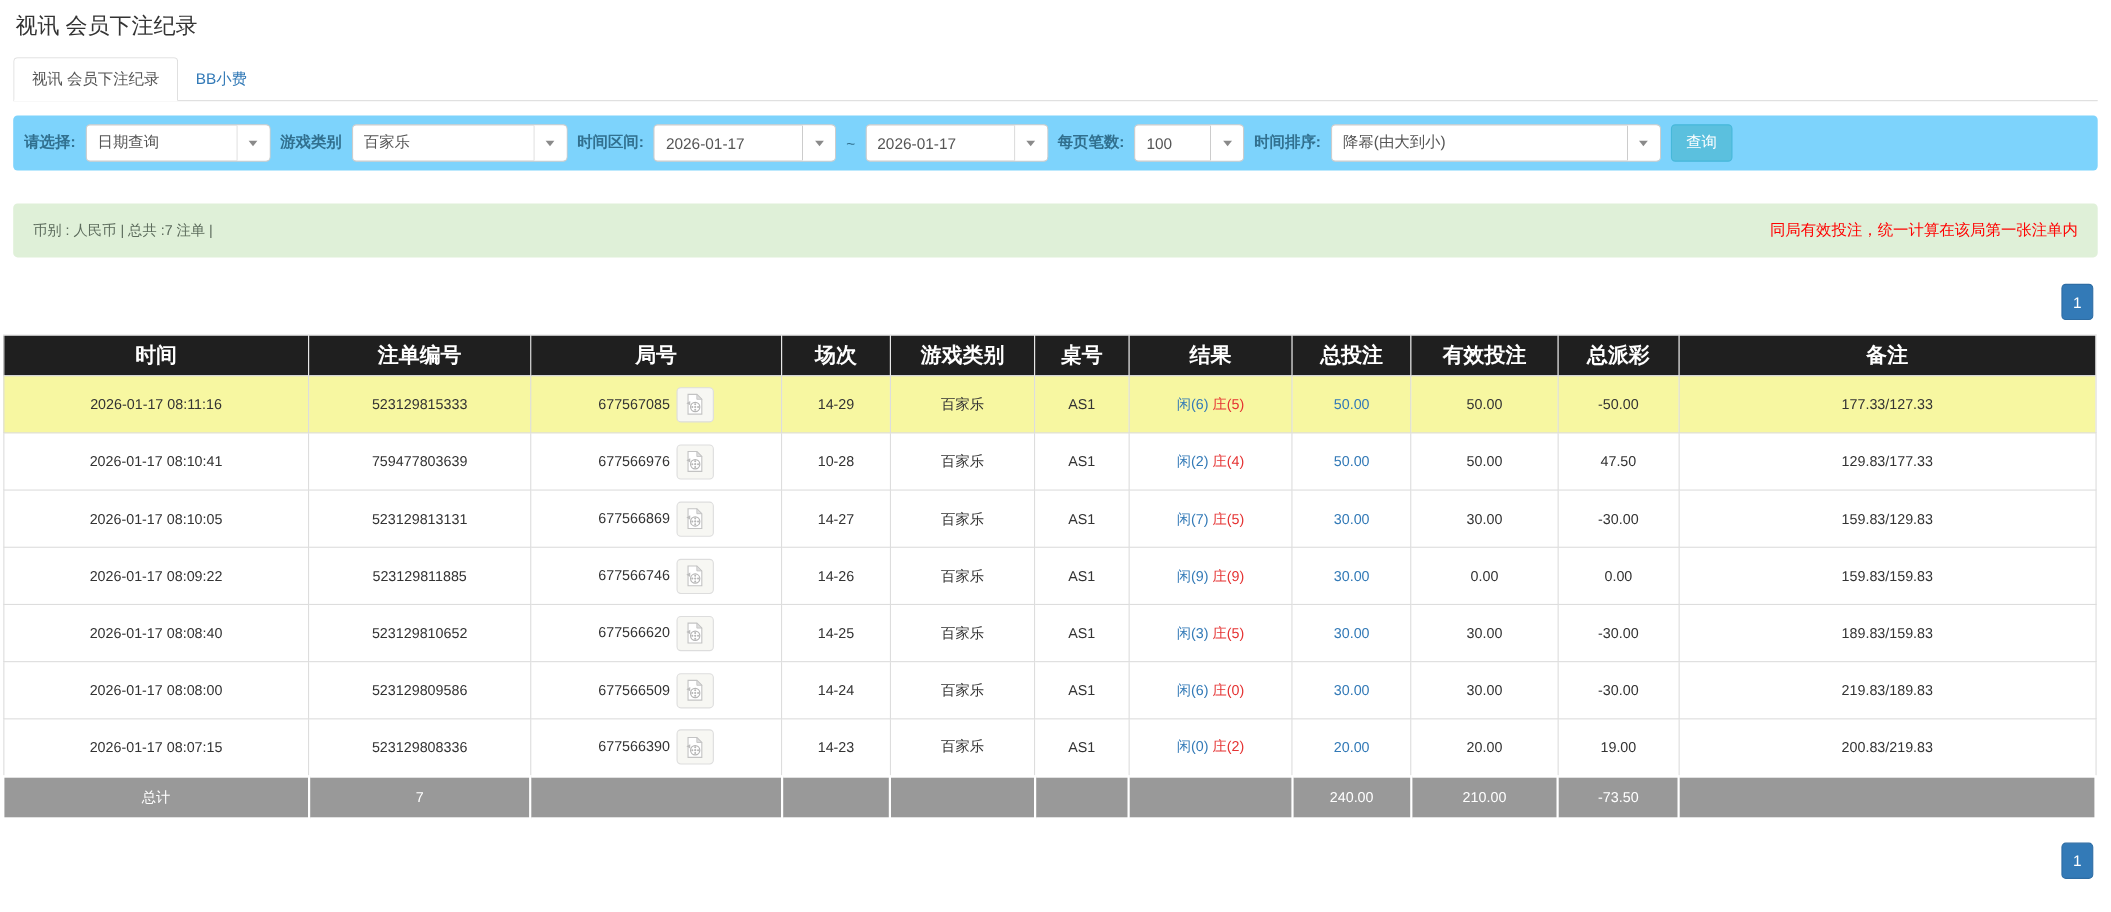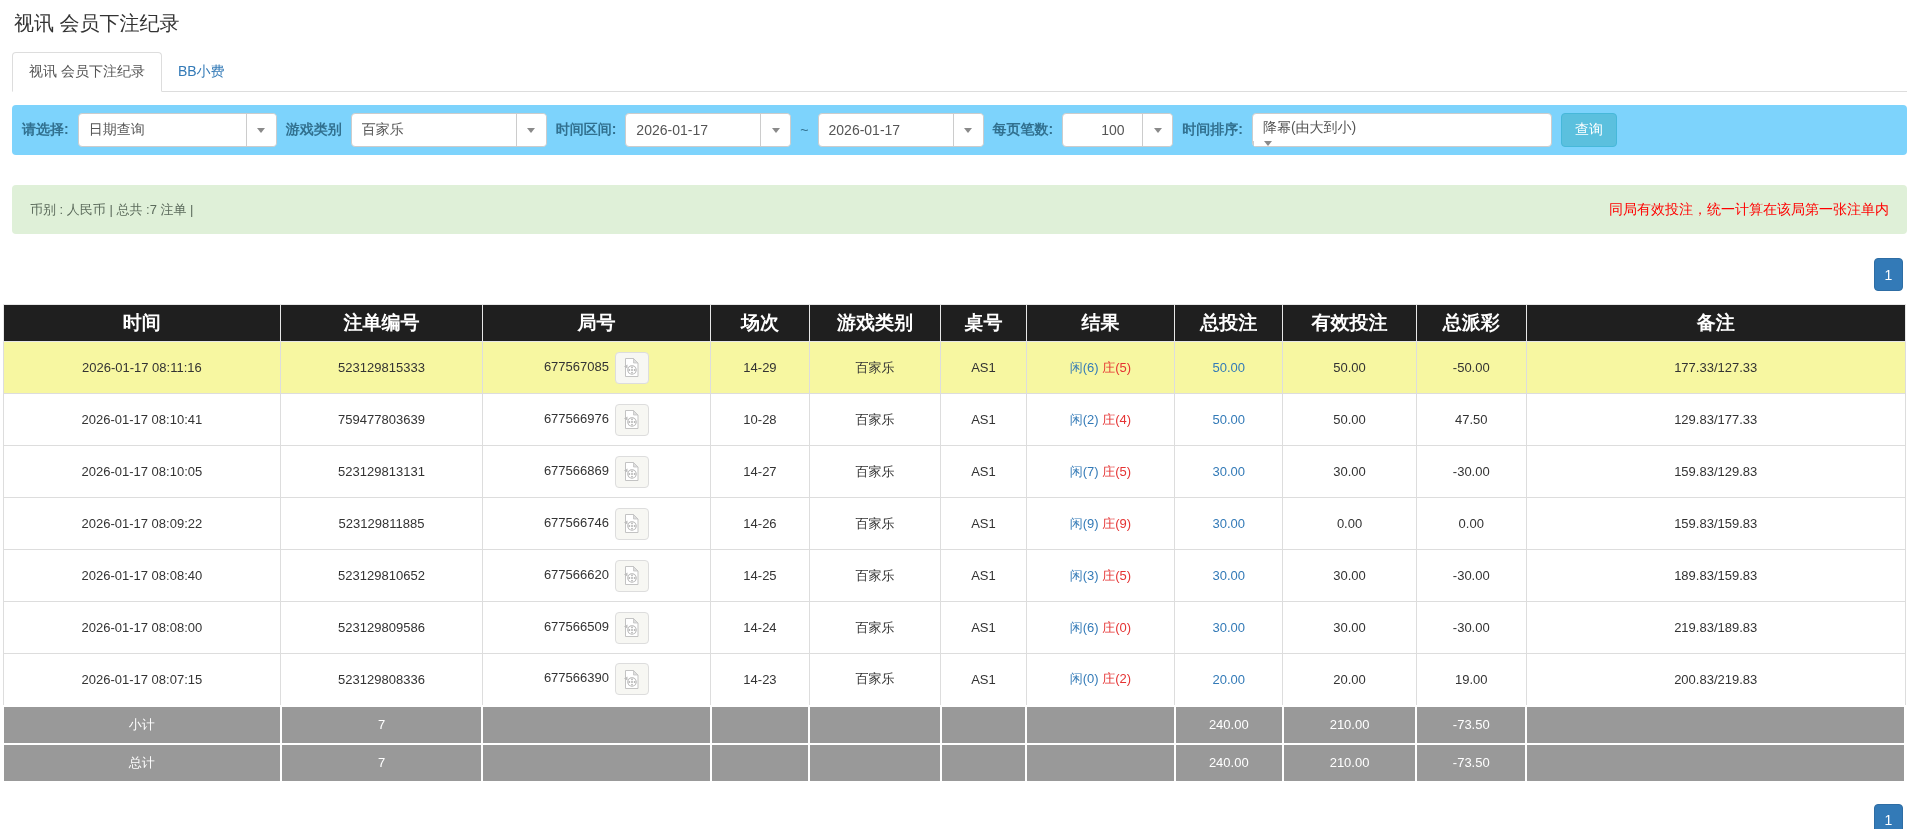--- a/index.html
+++ b/index.html
@@ -21,22 +21,22 @@
     display: flex; align-items: center; gap: 9px; height: 50px; }
   .flabel { color: #31708f; font-weight: bold; font-size: 14px; white-space: nowrap; }
   .combo { display: flex; align-items: stretch; background: #fff; border: 1px solid #ccc;
     border-radius: 4px; height: 34px; cursor: pointer; flex: 0 0 auto; }
   .combo .val { display: flex; align-items: center; padding: 0 10px; font-size: 14px; color: #555;
     flex: 1; white-space: nowrap; overflow: hidden; }
   .combo .caretbox { width: 30px; border-left: 1px solid #ccc; display: flex; align-items: center;
     justify-content: center; border-radius: 0 4px 4px 0; background: #fff; }
   .caret-down { width: 0; height: 0; border-left: 4px solid transparent;
     border-right: 4px solid transparent; border-top: 5px solid #8a8a8a; }
-  .w-select1 { width: 199px; } .w-select2 { width: 196px; } .w-date { width: 166px; justify-content: flex-end; }
-  .w-perpage { width: 111px; padding-left: 28px; } .w-sort { width: 300px; flex-direction: column; }
+  .w-select1 { width: 168px; } .w-select2 { width: 196px; } .w-date { width: 166px; justify-content: flex-end; }
+  .w-perpage { width: 100px; } .w-sort { width: 300px; }
   .tilde { color: #31708f; font-size: 14px; }
   .btn-query { background: #5bc0de; border: 1px solid #46b8da; color: #fff; font-size: 14px;
     height: 34px; padding: 0 13px; border-radius: 4px; cursor: pointer; }
 
   
   .summarybar { background: #dff0d8; border-radius: 4px; margin-top: 30px; height: 49px;
     display: flex; align-items: center; justify-content: space-between; padding: 0 18px; }
   .summary-left { color: #5c6b5c; font-size: 13px; }
   .summary-right { color: #ff0000; font-size: 14px; }
 
@@ -382,33 +382,20 @@
     <td>
       <a class="bet-link">20.00</a>
     </td>
     <td>20.00</td>
     <td class="payout-check">19.00</td>
     <td>200.83/219.83</td>
   </tr>
     </tbody>
   <tfoot>
     <tr class="summary-row">
-      <td>小计</td>
-      <td>7</td>
-      <td></td>
-        <td></td>
-      <td></td>
-        <td></td>
-      <td></td>
-      <td class="payout-check">240.00</td>
-      <td class="payout-check">210.00</td>
-      <td class="payout-check neg">-73.50</td>
-      <td></td>
-    </tr>
-    <tr class="summary-row">
       <td>总计</td>
       <td>7</td>
       <td></td>
         <td></td>
       <td></td>
         <td></td>
       <td></td>
       <td class="payout-check">240.00</td>
       <td class="payout-check">210.00</td>
       <td class="payout-check neg">-73.50</td>

